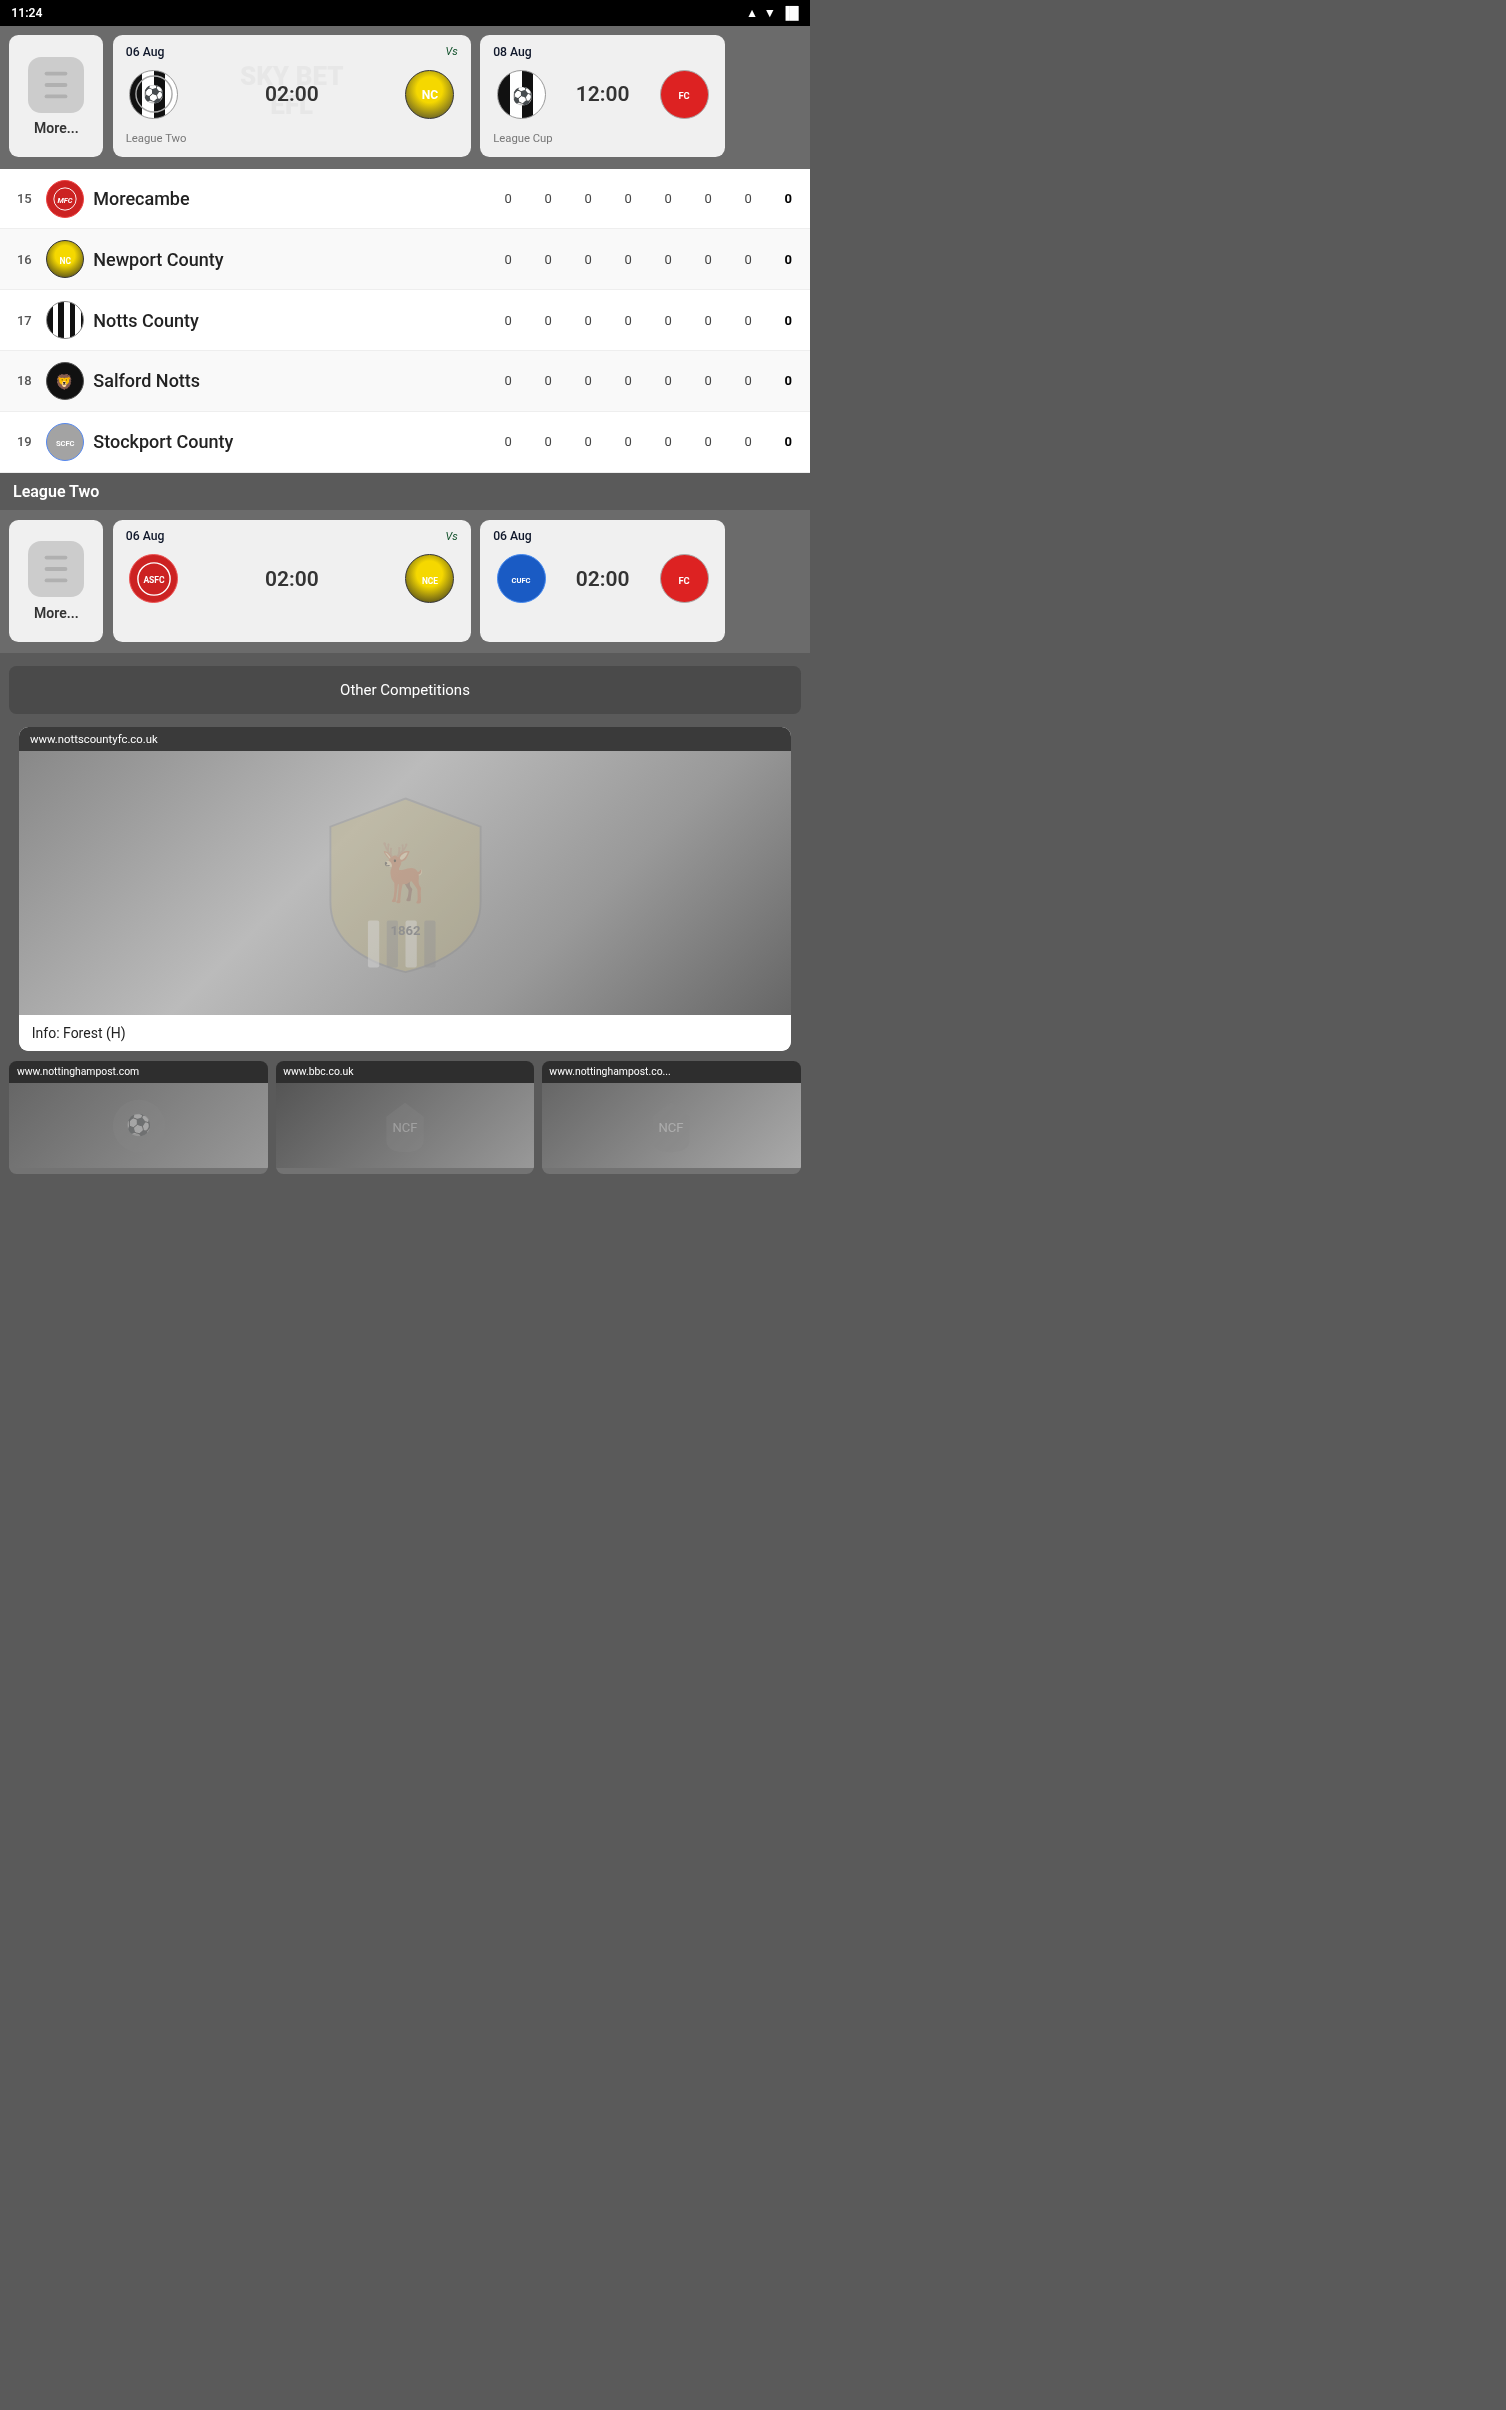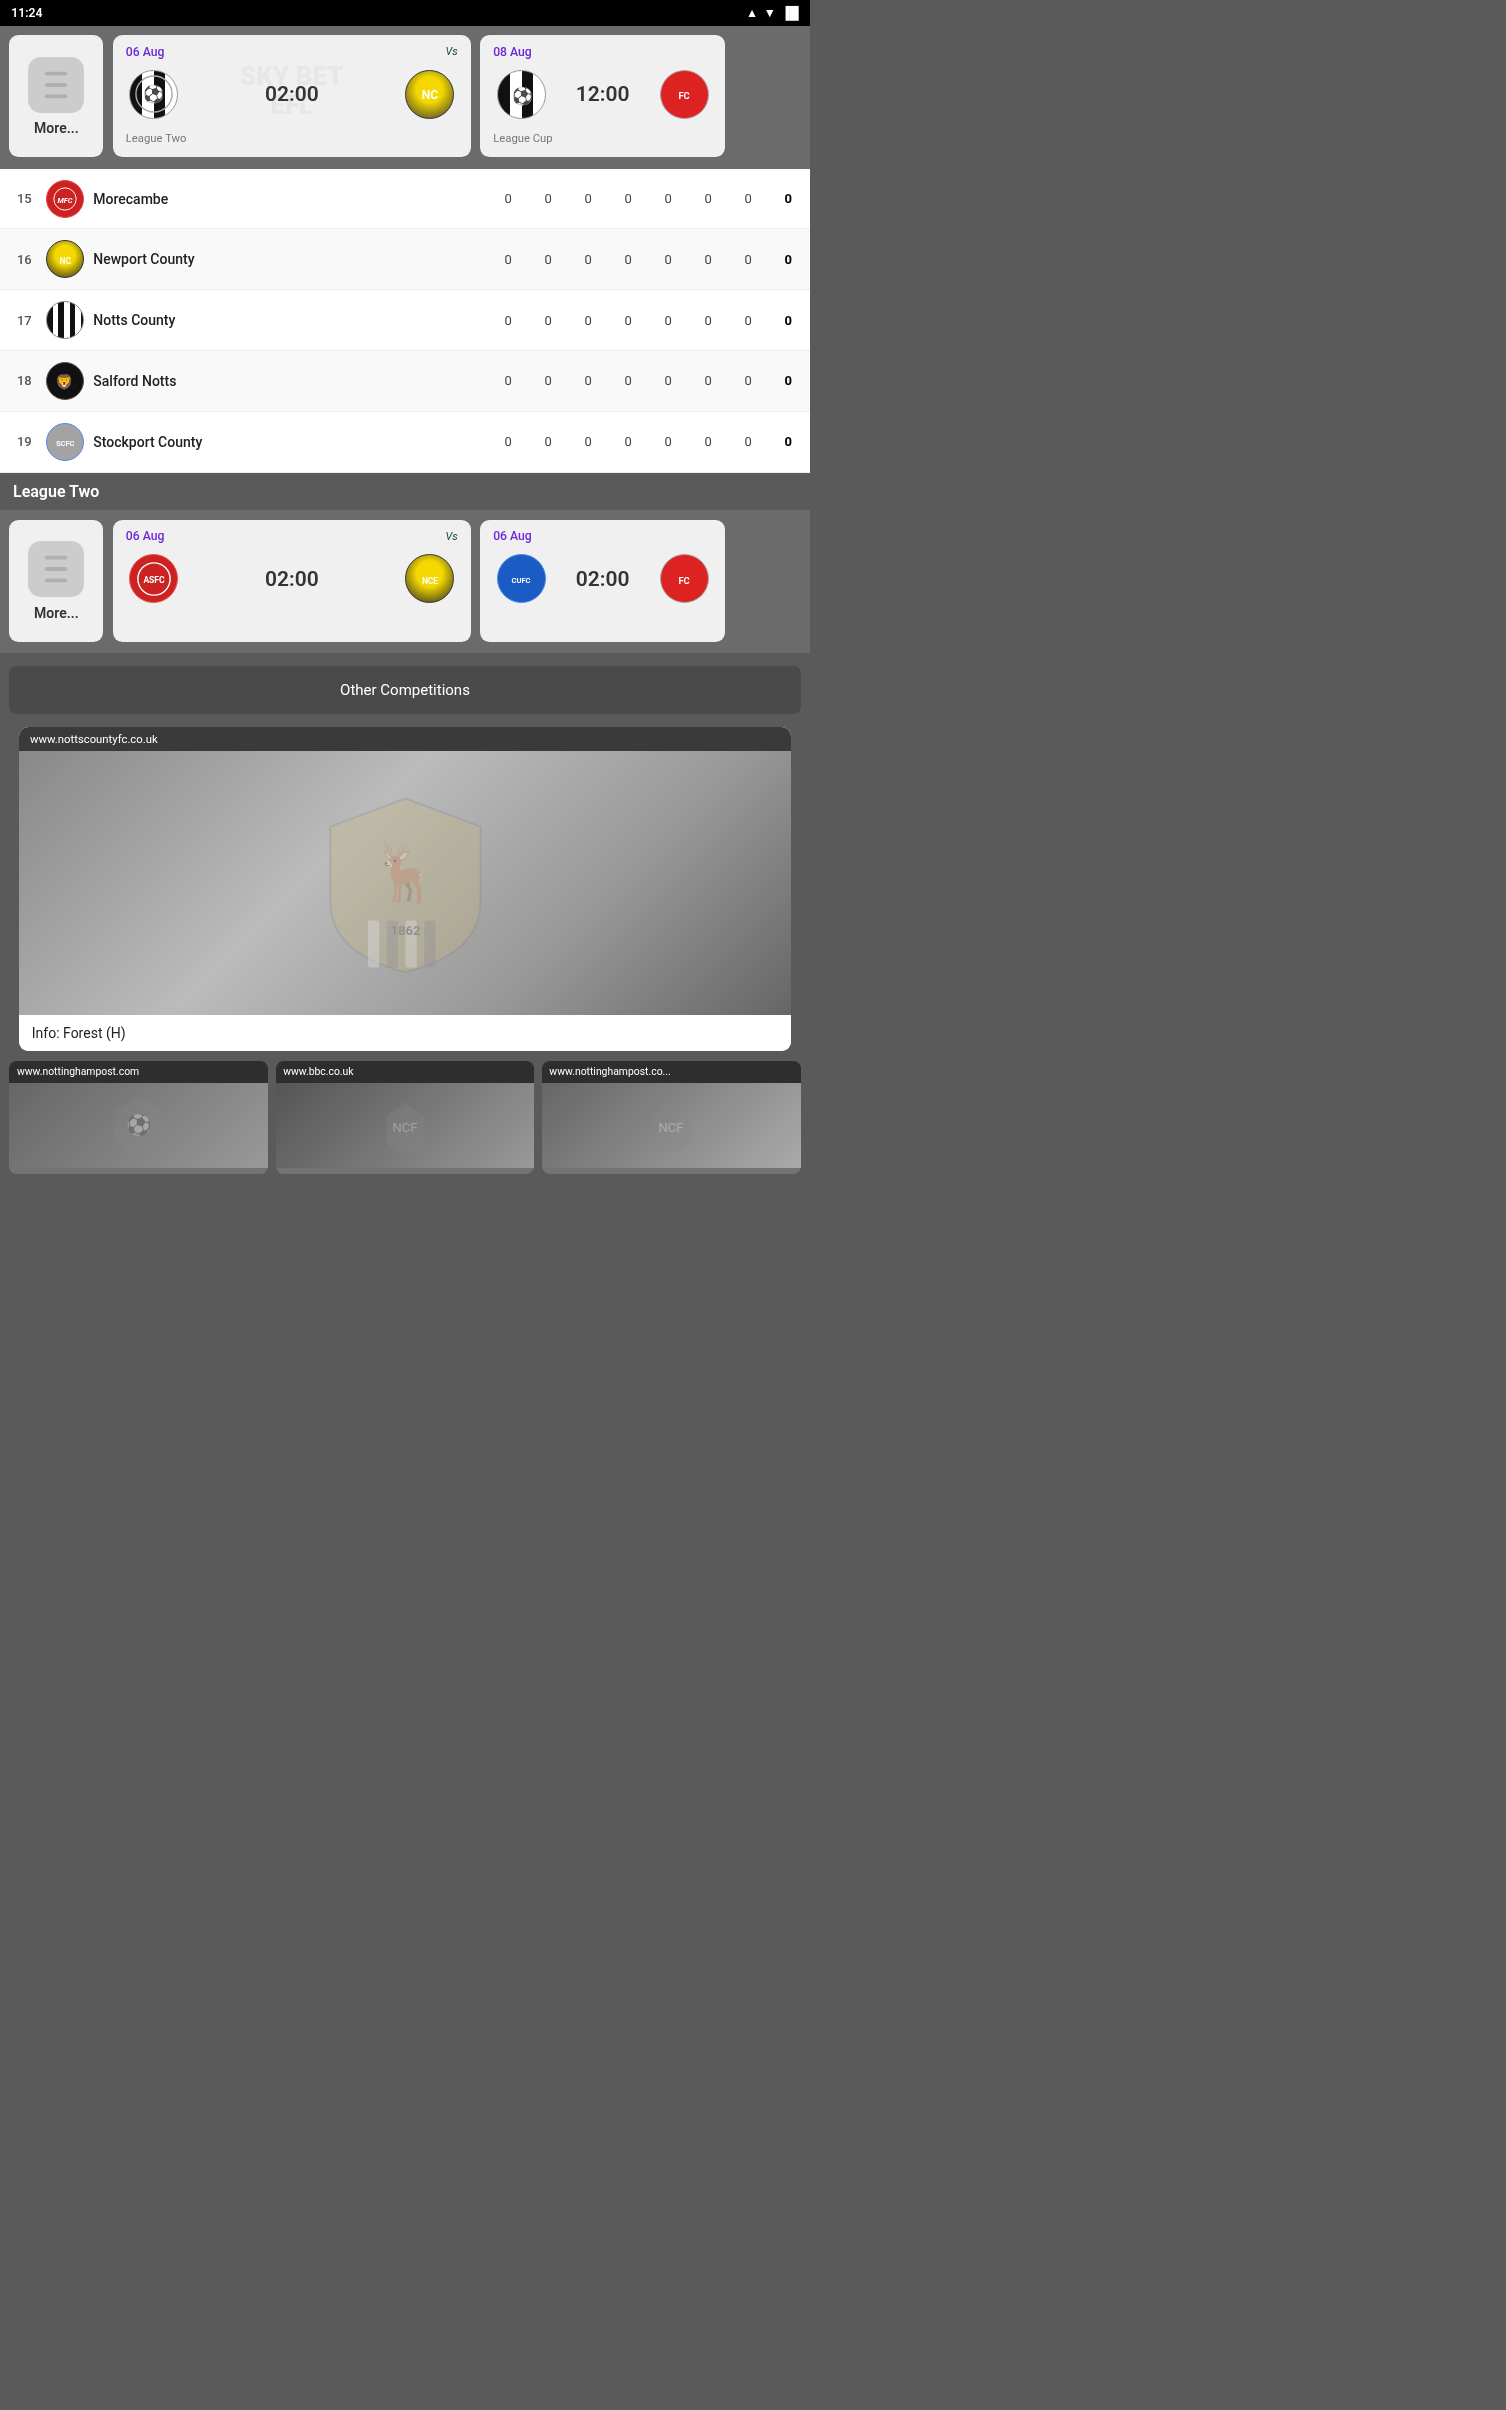--- a/index.html
+++ b/index.html
@@ -81,21 +81,21 @@
       position: relative;
     }
     .match-card-header {
       display: flex;
       justify-content: space-between;
       align-items: center;
       margin-bottom: 7.5px;
     }
     .match-date {
       font-size: 12.2px;
-      color: #6d28d9;
+      color: #0f172a;
       font-weight: 500;
     }
     .match-vs {
       font-size: 11px;
       color: #14532d;
       font-style: italic;
     }
     .match-teams {
       display: flex;
       align-items: center;
@@ -162,21 +162,21 @@
       width: 41px;
       height: 41px;
       margin: 0 7.5px;
       flex-shrink: 0;
       display: flex;
       align-items: center;
       justify-content: center;
     }
     .row-name {
       flex: 1;
-      font-size: 14px;
+      font-size: 18px;
       font-weight: 500;
       color: #222;
     }
     .row-stats {
       display: flex;
       gap: 19px;
       align-items: center;
     }
     .stat-val {
       width: 21px;

